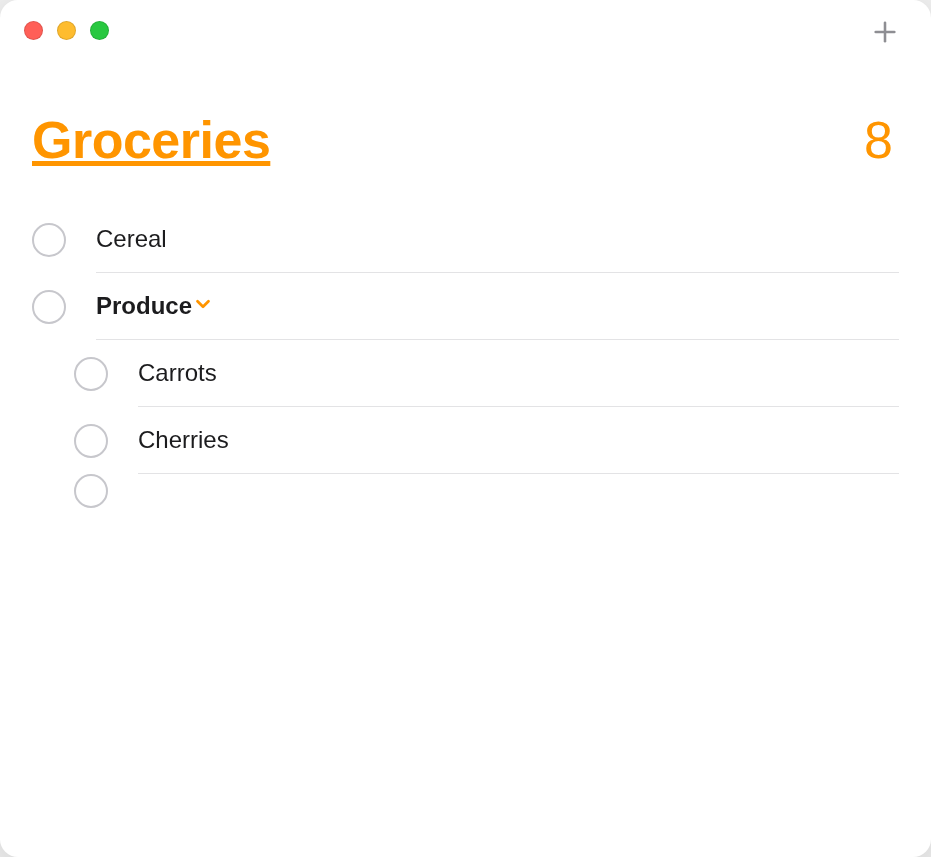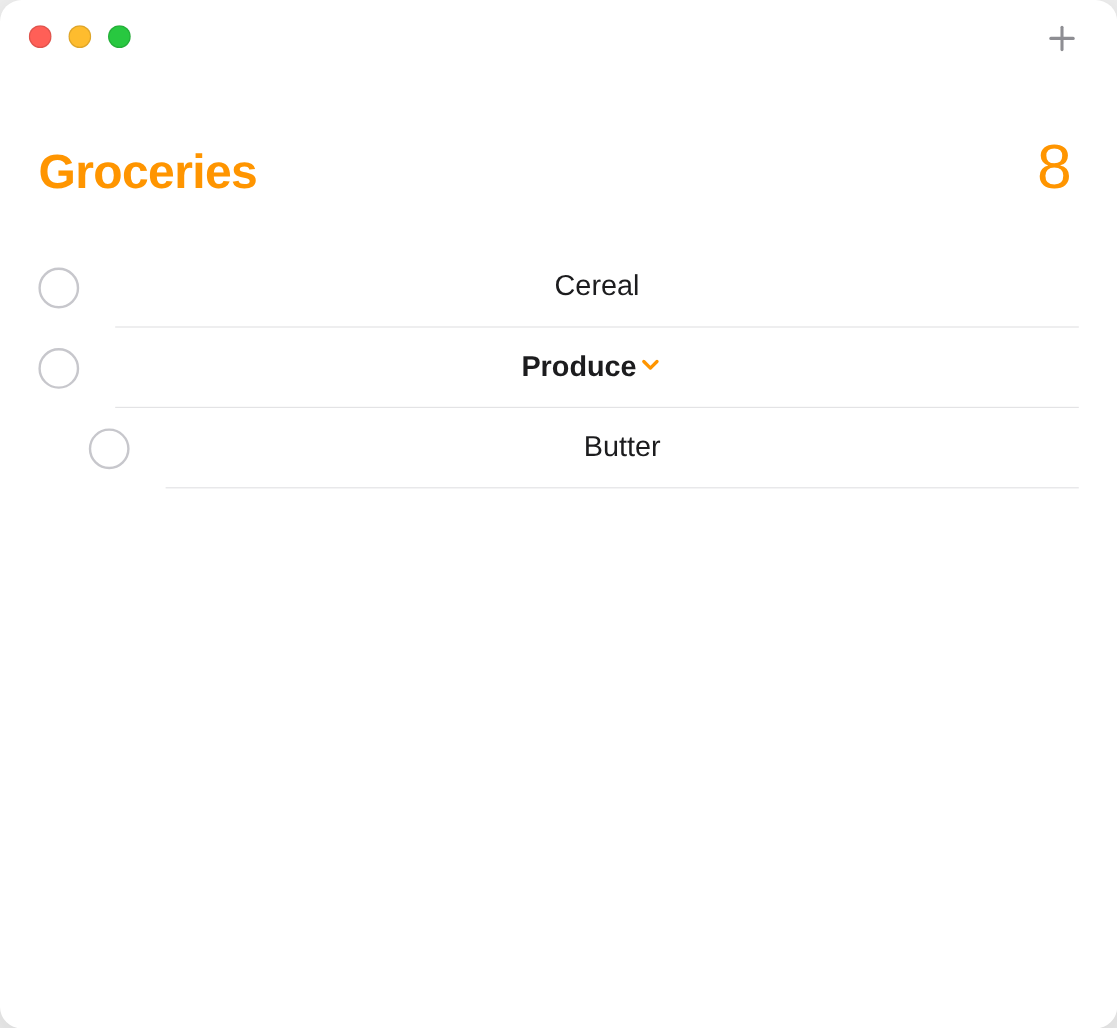--- a/index.html
+++ b/index.html
@@ -66,24 +66,25 @@
       padding-right: 32px;
     }
     .header {
       display: flex;
       justify-content: space-between;
       align-items: baseline;
       margin-bottom: 36px;
       padding-right: 6px;
     }
     .list-title {
-      font-size: 40px;
+      font-size: 52px;
       font-weight: 700;
       color: #ff9500;
       letter-spacing: -0.5px;
+      text-decoration: underline;
     }
     .list-count {
       font-size: 52px;
       font-weight: 400;
       color: #ff9500;
     }
     .rows {}
     .row {
       display: flex;
       align-items: center;
@@ -95,21 +96,21 @@
       border: 2.5px solid #c7c7cc;
       border-radius: 50%;
       flex-shrink: 0;
       cursor: pointer;
       background: transparent;
     }
     .row-body {
       flex: 1;
       display: flex;
       align-items: center;
-      justify-content: center;
+      justify-content: flex-start;
       margin-left: 30px;
       border-bottom: 1px solid #e3e3e5;
       height: 67px;
     }
     .row.first .row-body {
       border-top: none;
     }
     .item-label {
       font-size: 24px;
       color: #1c1c1e;
@@ -177,27 +178,36 @@
           <span class="chevron">
             <span>
               <svg viewBox="0 0 24 24" fill="none" stroke="#ff9500" stroke-width="3" stroke-linecap="round" stroke-linejoin="round">
                 <polyline points="6 9 12 15 18 9"></polyline>
               </svg>
             </span>
           </span>
         </div>
       </div>
 
-
-
-
-
-
       <div class="row sub">
         <button class="circle"></button>
         <div class="row-body">
-          <span class="item-label">Butter</span>
-        </div>
+          <span class="item-label">Carrots</span>
+        </div>
+      </div>
+
+      <div class="row sub">
+        <button class="circle"></button>
+        <div class="row-body">
+          <span class="item-label">Cherries</span>
+        </div>
+      </div>
+
+
+
+
+      <div class="row sub">
+        <button class="circle"></button>
       </div>
 
     </div>
   </div>
 </div>
 
 </body></html>

